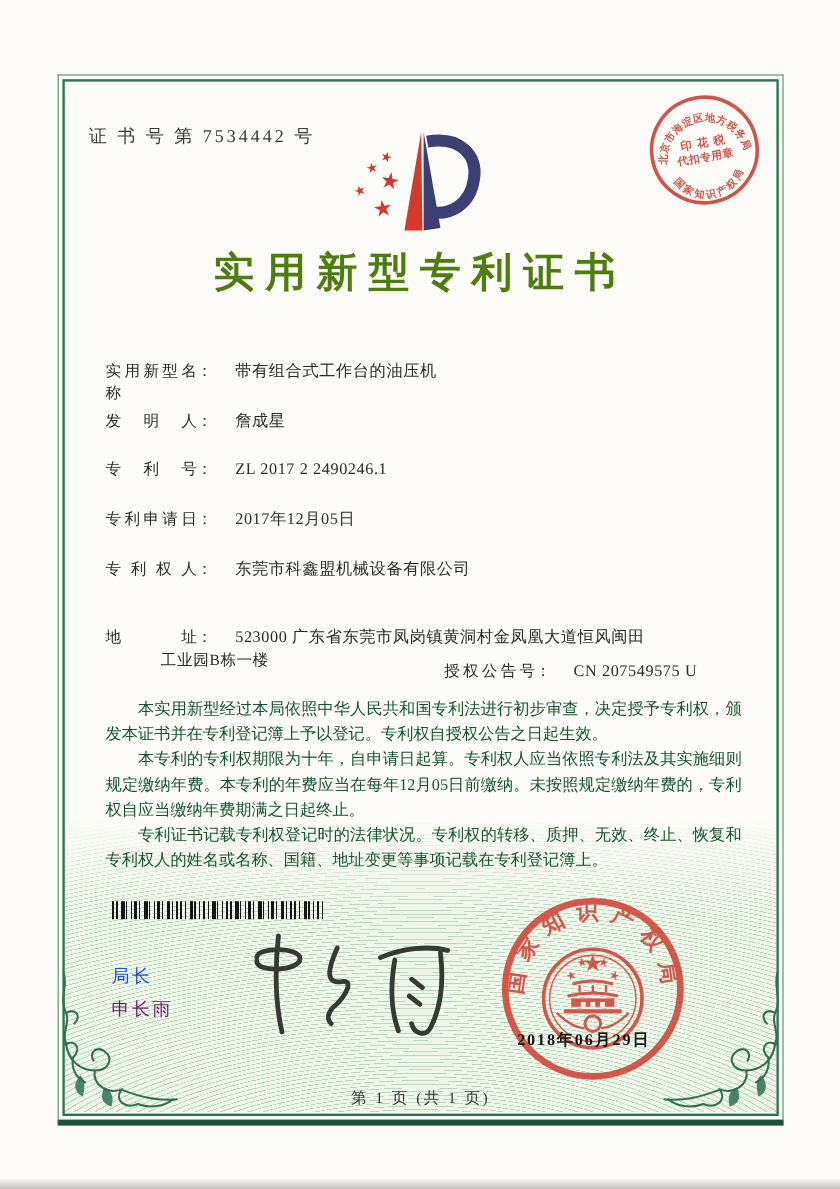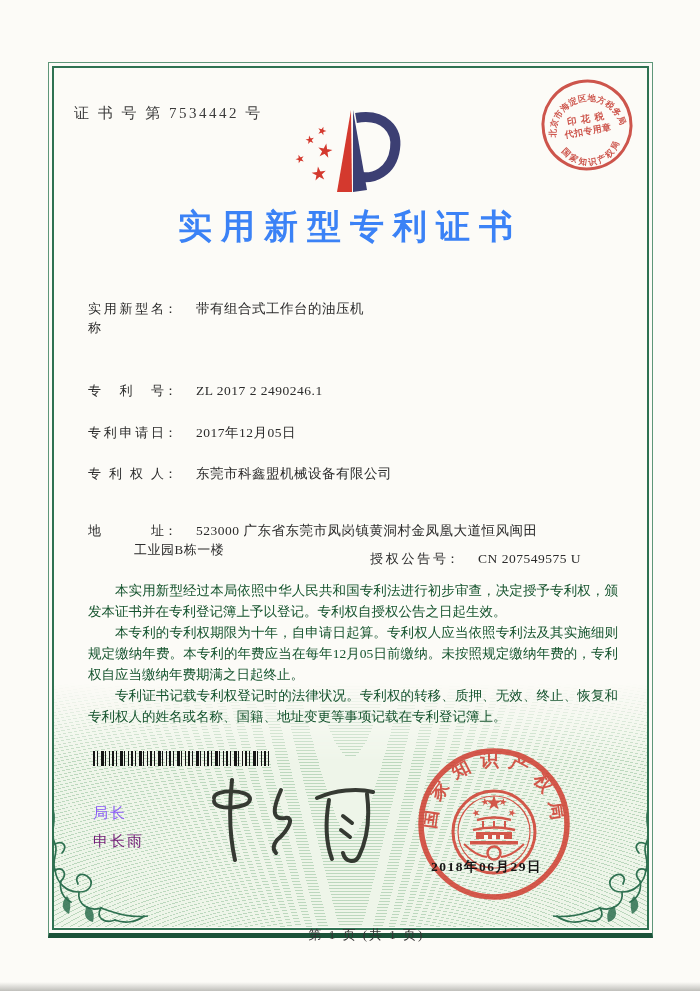--- a/index.html
+++ b/index.html
@@ -29,48 +29,48 @@
   .corner.left{left:47px;top:810px;}
   .corner.right{left:553px;top:810px;transform:scaleX(-1);}
   .scan-edge{position:absolute;left:0;right:0;bottom:0;height:9px;
     background:linear-gradient(to bottom,rgba(0,0,0,0),rgba(100,100,95,.4));}
   
   .cert-no{position:absolute;left:74px;top:104px;font-size:15px;letter-spacing:2.5px;color:#3a3a3a;z-index:2;}
   .logo{position:absolute;left:283px;top:96px;z-index:2;}
   .tax-stamp{position:absolute;left:539px;top:77px;transform:rotate(-10deg);opacity:.85;z-index:2;}
   .title{
     position:absolute;left:0;right:0;top:204px;margin:0;text-align:center;
-    font-size:34px;font-weight:bold;letter-spacing:9px;color:#3b82f6;z-index:2;
+    font-size:34px;font-weight:bold;letter-spacing:9px;color:#4d7c0f;z-index:2;
   }
   
   .row{position:absolute;left:88px;width:545px;font-size:13px;line-height:19px;z-index:2;}
   .row .lbl{display:inline-block;width:76px;text-align:justify;text-align-last:justify;vertical-align:top;}
   .row .col{vertical-align:top;}
   .row .val{margin-left:19px;font-size:13.5px;letter-spacing:.5px;vertical-align:top;}
   .row .val2{margin-left:46px;font-size:13px;letter-spacing:.5px;}
   .row .grp2{position:absolute;left:282px;top:0;white-space:nowrap;}
   .r1{top:299px}.r2{top:341px}.r3{top:381px}.r4{top:423px}.r5{top:464px}.r6{top:521px}.r7{top:549px}
   
   .bodytext{position:absolute;left:88px;top:580px;width:530px;z-index:2;
     font-size:13.5px;line-height:21px;text-align:justify;color:#14532d;}
   .bodytext p{margin:0;text-indent:2em;}
   
   .barcode{position:absolute;left:93px;top:751px;width:177px;height:15px;z-index:2;
     background:repeating-linear-gradient(90deg,
       #151515 0 2px,transparent 2px 4px,#151515 4px 5px,transparent 5px 8px,
       #151515 8px 11px,transparent 11px 12px,#151515 12px 13px,transparent 13px 16px,
       #151515 16px 17px,transparent 17px 19px);}
-  .sig-title{position:absolute;left:93px;top:804px;font-size:15px;letter-spacing:2px;color:#8b5cf6;z-index:2;}
+  .sig-title{position:absolute;left:93px;top:804px;font-size:15px;letter-spacing:2px;color:#1d4ed8;z-index:2;}
   .sig-name{position:absolute;left:93px;top:832px;font-size:15px;letter-spacing:2px;color:#701a75;z-index:2;}
   .signature{position:absolute;left:185px;top:768px;z-index:4;}
   .big-seal{position:absolute;left:410px;top:740px;z-index:3;opacity:.92;}
   .seal-date{position:absolute;left:431px;top:858px;z-index:5;font-size:13.5px;font-weight:bold;
     letter-spacing:1.5px;color:#161616;white-space:nowrap;}
-  .footer{position:absolute;left:64px;width:605px;top:906px;text-align:center;
-    font-size:13px;letter-spacing:2px;color:#333;z-index:4;margin-top:20px;}
+  .footer{position:absolute;left:48px;width:605px;top:906px;text-align:center;
+    font-size:13px;letter-spacing:2px;color:#333;z-index:4;}
   svg text{font-family:"Liberation Serif","DejaVu Serif",serif;}
 </style>
 </head>
 <body>
 
 <div class="page">
 
   <div class="frame">
     <div class="waves"></div>
   </div>
@@ -141,20 +141,23 @@
     <text x="48" y="57" text-anchor="middle" font-size="9" font-weight="bold" fill="#c5392f" letter-spacing="0.5">代扣专用章</text>
     <text font-size="8.5" font-weight="bold" fill="#c5392f" letter-spacing="2">
       <textPath href="#taxBottom" startOffset="50%" text-anchor="middle">国家知识产权局</textPath>
     </text>
   </svg>
 
   <h1 class="title">实用新型专利证书</h1>
 
   <div class="row r1">
     <span class="lbl">实用新型名称</span><span class="col">：</span><span class="val">带有组合式工作台的油压机</span>
+  </div>
+  <div class="row r2">
+    <span class="lbl">发明人</span><span class="col">：</span><span class="val">詹成星</span>
   </div>
   <div class="row r3">
     <span class="lbl">专利号</span><span class="col">：</span><span class="val">ZL 2017 2 2490246.1</span>
   </div>
   <div class="row r4">
     <span class="lbl">专利申请日</span><span class="col">：</span><span class="val">2017年12月05日</span>
   </div>
   <div class="row r5">
     <span class="lbl">专利权人</span><span class="col">：</span><span class="val">东莞市科鑫盟机械设备有限公司</span>
   </div>

